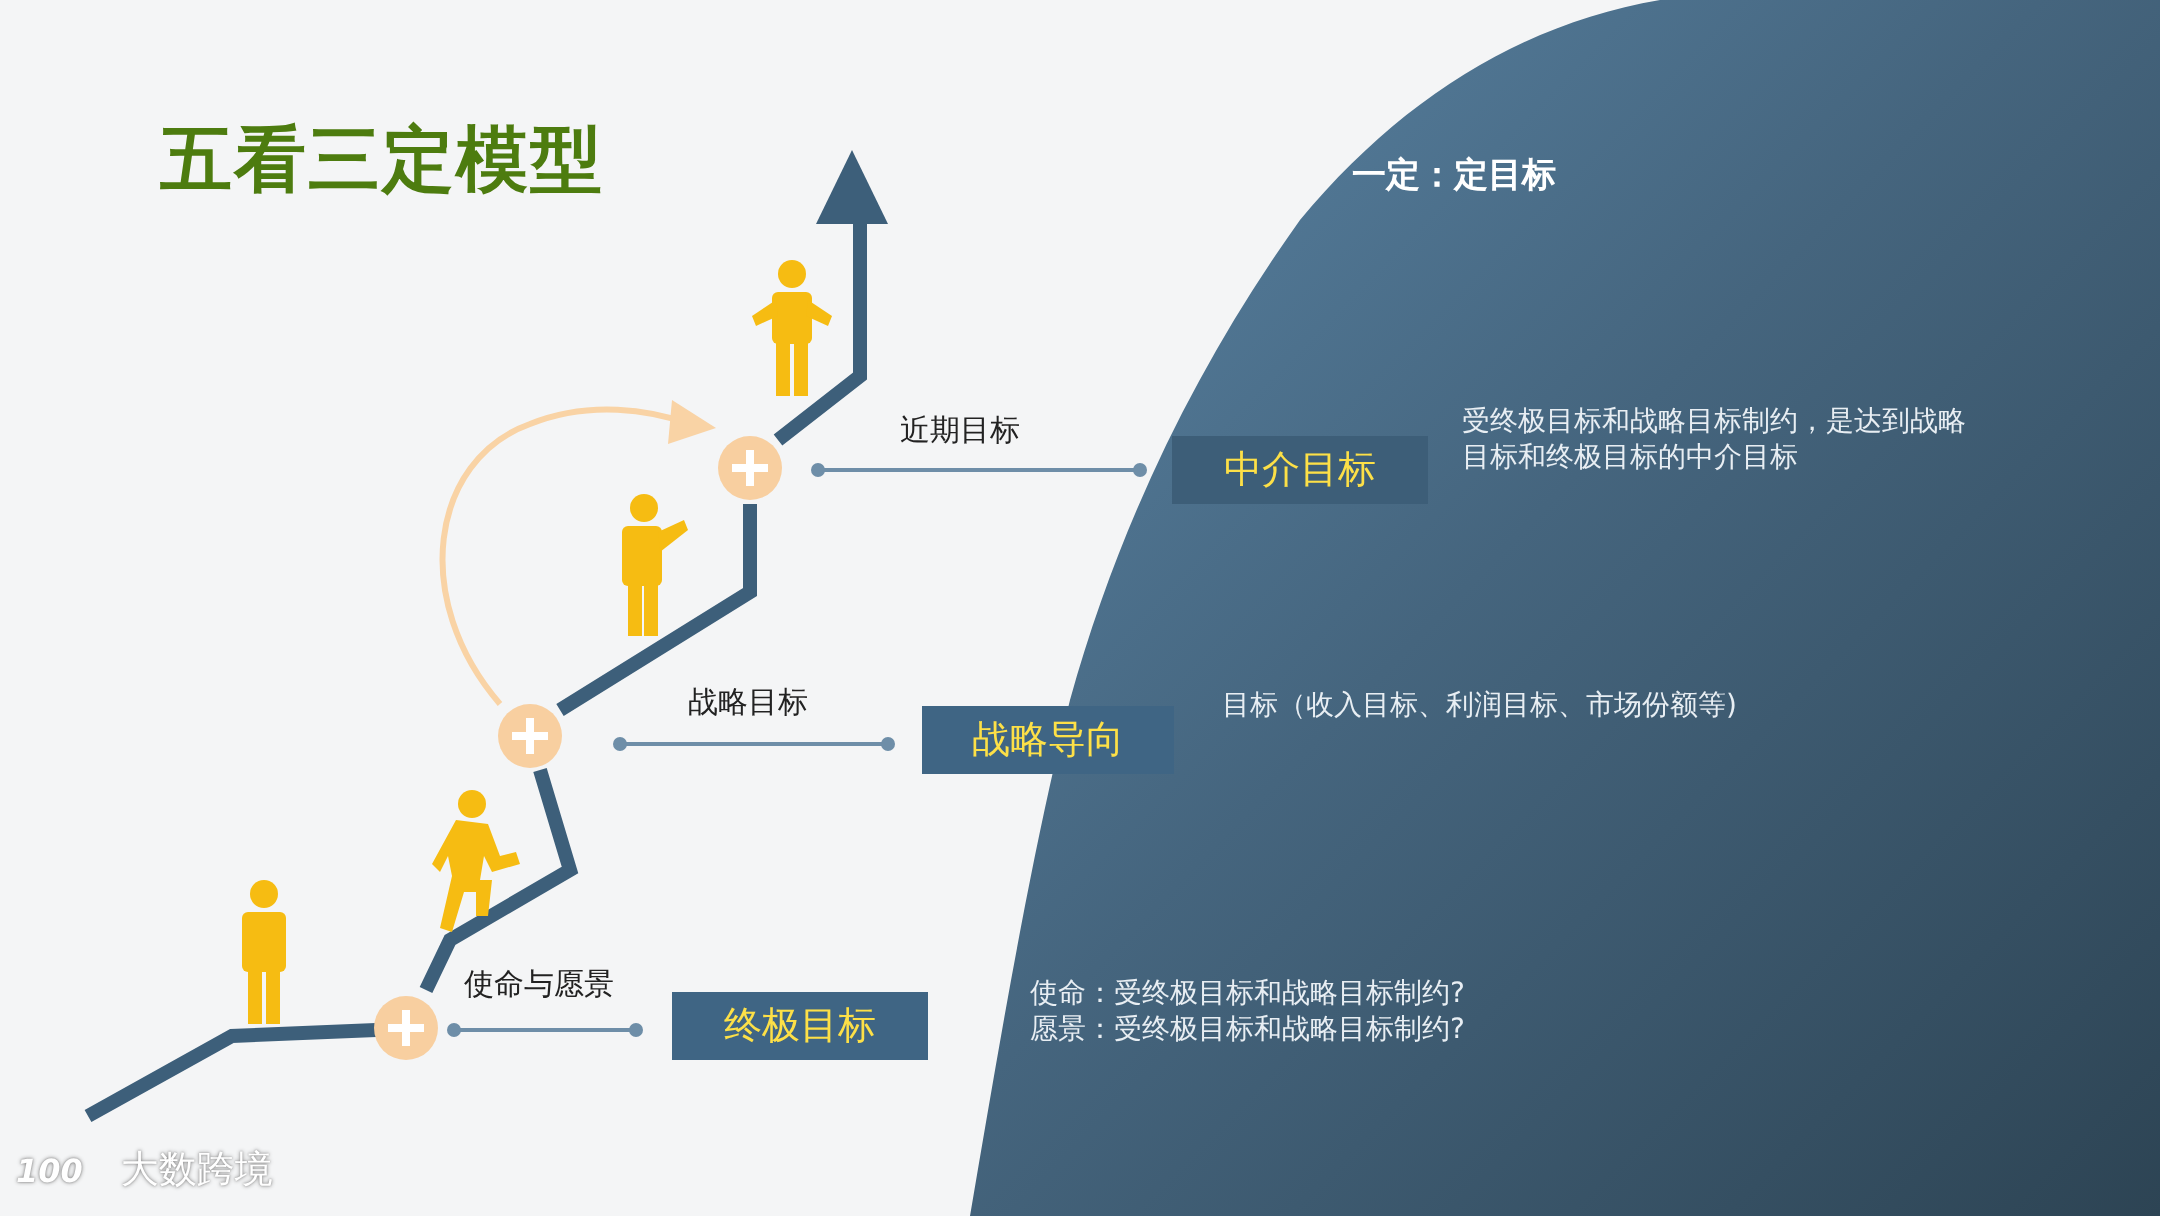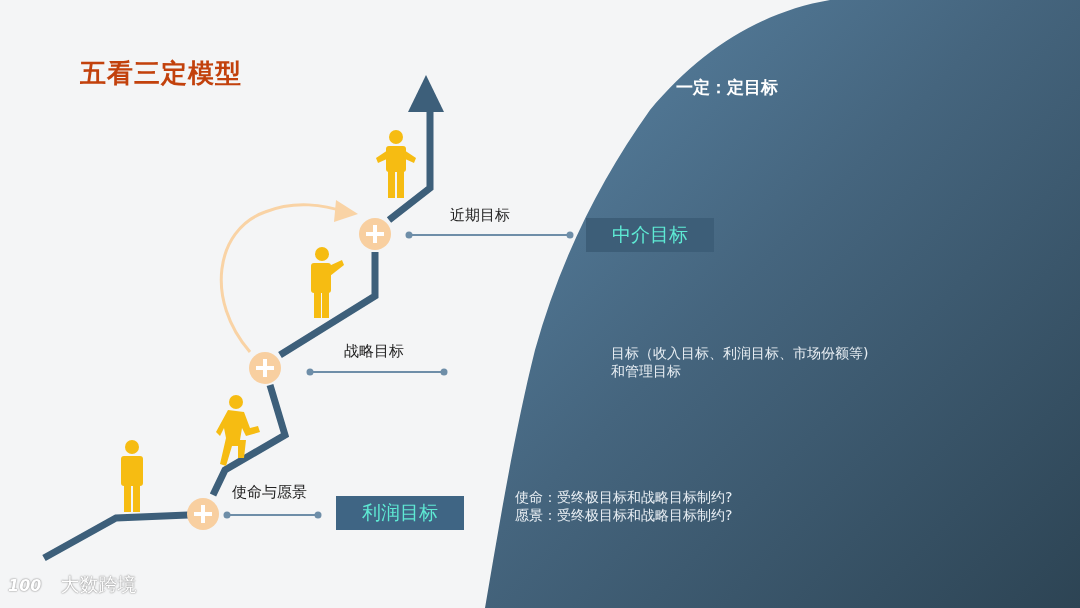--- a/index.html
+++ b/index.html
@@ -1,24 +1,24 @@
 <!DOCTYPE html>
 <html><head>
 <meta charset="utf-8">
 <style>
   html, body { margin:0; padding:0; }
   body { width:1080px; height:608px; overflow:hidden; background:#f4f5f6; position:relative;
          font-family:"DejaVu Sans","Liberation Sans",sans-serif; }
   .slide { position:absolute; left:0; top:0; width:1080px; height:608px; }
   svg.bg { position:absolute; left:0; top:0; }
-  .title { position:absolute; left:80px; top:56px; font-size:26px; font-weight:bold; color:#c2410c;
+  .title { position:absolute; left:80px; top:56px; font-size:36px; font-weight:bold; color:#4d7c0f;
            letter-spacing:1px; }
   .subtitle { position:absolute; left:676px; top:76px; font-size:17px; font-weight:bold; color:#fff;text-align:center; }
   .step-label { position:absolute; font-size:15px; color:#222;text-align:right; }
-  .goal-box { position:absolute; background:#3f6584; color:#5eead4; font-size:19px;
+  .goal-box { position:absolute; background:#3f6584; color:#fde047; font-size:19px;
               display:flex; align-items:center; justify-content:center; }
   .goal-box.dark { background:#3d5e78; }
   .desc { position:absolute; color:#e8eef3; font-size:14px; line-height:18px; }
   .logo { position:absolute; left:8px; top:572px; display:flex; align-items:center; gap:19px;
           color:#fff; font-size:19px; text-shadow:0 0 2px #888, 0 0 1px #999; }
   .logo-mark { font-size:16px; font-style:italic; font-weight:bold; }
 </style>
 </head>
 <body>
 
@@ -101,32 +101,36 @@
       <path d="M404,150 L416,158 L414,163 L403,158 Z"></path>
       <rect x="388" y="170" width="7" height="28"></rect>
       <rect x="397" y="170" width="7" height="28"></rect>
     </g>
   </svg>
 
   <div class="title">五看三定模型</div>
   <div class="subtitle">一定：定目标</div>
 
   <div class="step-label" style="left:232px;top:483px;">使命与愿景</div>
-  <div class="goal-box" style="left:336px;top:496px;width:128px;height:34px;">利润目标</div>
+  <div class="goal-box" style="left:336px;top:496px;width:128px;height:34px;">终极目标</div>
   <div class="desc" style="left:515px;top:488px;">
     <div>使命：受终极目标和战略目标制约?</div>
     <div>愿景：受终极目标和战略目标制约?</div>
   </div>
 
   <div class="step-label" style="left:344px;top:342px;">战略目标</div>
+  <div class="goal-box" style="left:461px;top:353px;width:126px;height:34px;">战略导向</div>
   <div class="desc" style="left:611px;top:344px;">
     <div>目标（收入目标、利润目标、市场份额等)</div>
-    <div>和管理目标</div>
   </div>
 
   <div class="step-label" style="left:450px;top:206px;">近期目标</div>
   <div class="goal-box dark" style="left:586px;top:218px;width:128px;height:34px;">中介目标</div>
+  <div class="desc" style="left:731px;top:202px;">
+    <div>受终极目标和战略目标制约，是达到战略</div>
+    <div>目标和终极目标的中介目标</div>
+  </div>
 
   <div class="logo">
     <span class="logo-mark">100</span>
     <span>大数跨境</span>
   </div>
 </div>
 
 </body></html>

